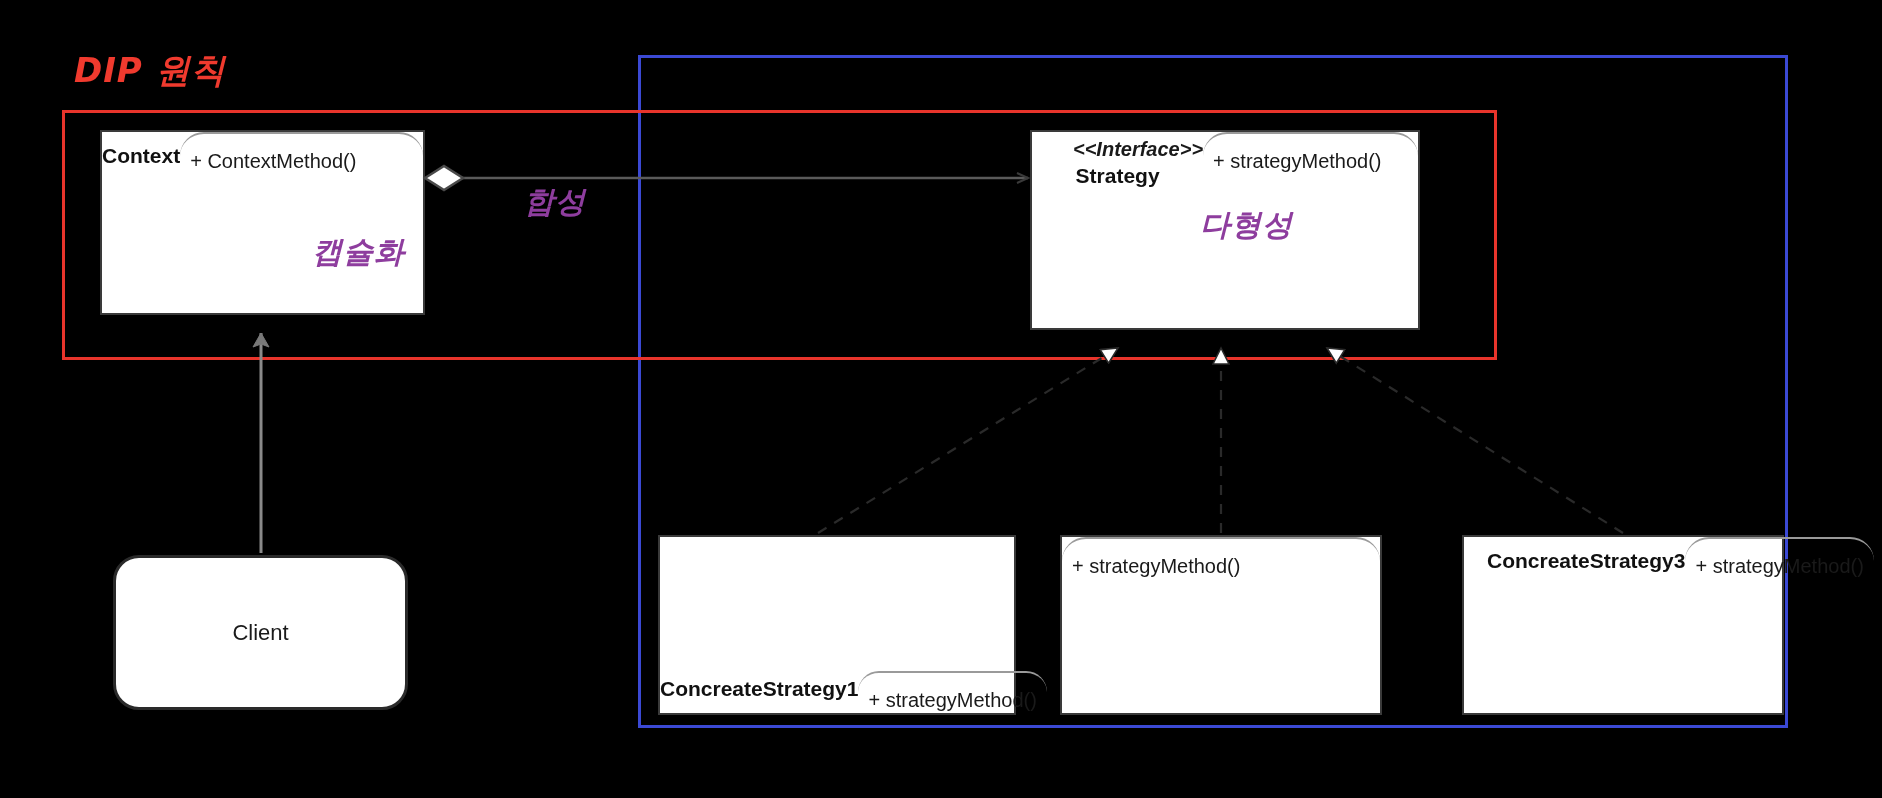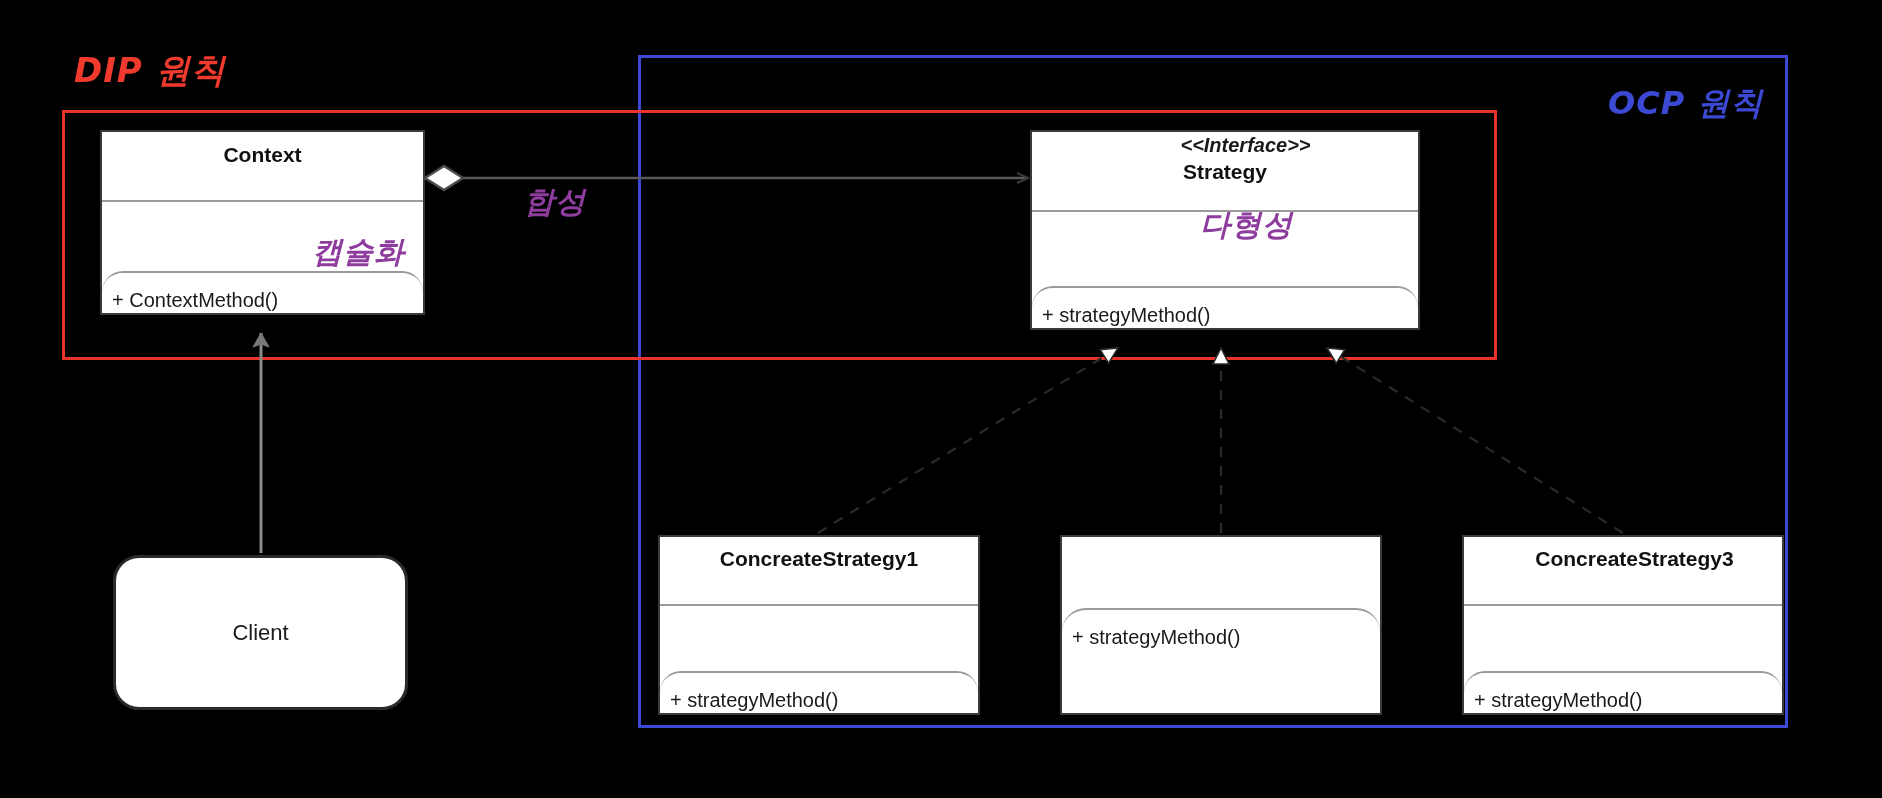--- a/index.html
+++ b/index.html
@@ -44,22 +44,21 @@
   .hw-purple{ color: #8e3d9e; font-size: 30px; }
 
   
   .uml-class {
     position: absolute;
     box-sizing: border-box;
     border: 2px solid #3a3a3a;
     background: #ffffff;
     z-index: 20;
     display: flex;
-    flex-direction: column;
-    gap: 23px;
+    flex-direction: row;
   }
   .compartment {
     box-sizing: border-box;
     position: relative;
   }
   .compartment + .compartment {
     border-top: 2px solid #9a9a9a;
   }
   .c-title {
     display: flex;
@@ -126,21 +125,20 @@
 <body>
 
 <div id="canvas">
 
   <div class="group-box group-ocp" style="left:638px; top:55px; width:1150px; height:673px;"></div>
 
   <div class="group-box group-dip" style="left:62px; top:110px; width:1435px; height:250px;"></div>
 
   <div class="handwrite hw-red" style="left:74px; top:48px;">DIP 원칙</div>
 
-  <div class="handwrite hw-blue" style="left:1608px; top:82px;">OCP 원칙</div>
 
   <div class="uml-class" style="left:100px; top:130px; width:325px; height:185px;">
     <div class="compartment c-title" style="height:48px;">
       <div class="cname">Context</div>
     </div>
     <div class="compartment c-attrs" style="height:52px;"></div>
     <div class="compartment c-ops" style="flex:1;">
       <div class="member">+ ContextMethod()</div>
     </div>
   </div>
@@ -149,21 +147,21 @@
     <div class="compartment c-title" style="height:62px;">
       <div class="stereotype">&lt;&lt;Interface&gt;&gt;</div>
       <div class="cname">Strategy</div>
     </div>
     <div class="compartment c-attrs" style="height:60px;"></div>
     <div class="compartment c-ops" style="flex:1;">
       <div class="member">+ strategyMethod()</div>
     </div>
   </div>
 
-  <div class="uml-class" style="left:658px; top:535px; width:322px; height:180px;">
+  <div class="uml-class" style="left:658px; top:535px; width:358px; height:180px;align-items:flex-end;">
     <div class="compartment c-title" style="height:48px;">
       <div class="cname">ConcreateStrategy1</div>
     </div>
     <div class="compartment c-attrs" style="height:48px;"></div>
     <div class="compartment c-ops" style="flex:1;">
       <div class="member">+ strategyMethod()</div>
     </div>
   </div>
 
   <div class="uml-class" style="left:1060px; top:535px; width:322px; height:180px;">

